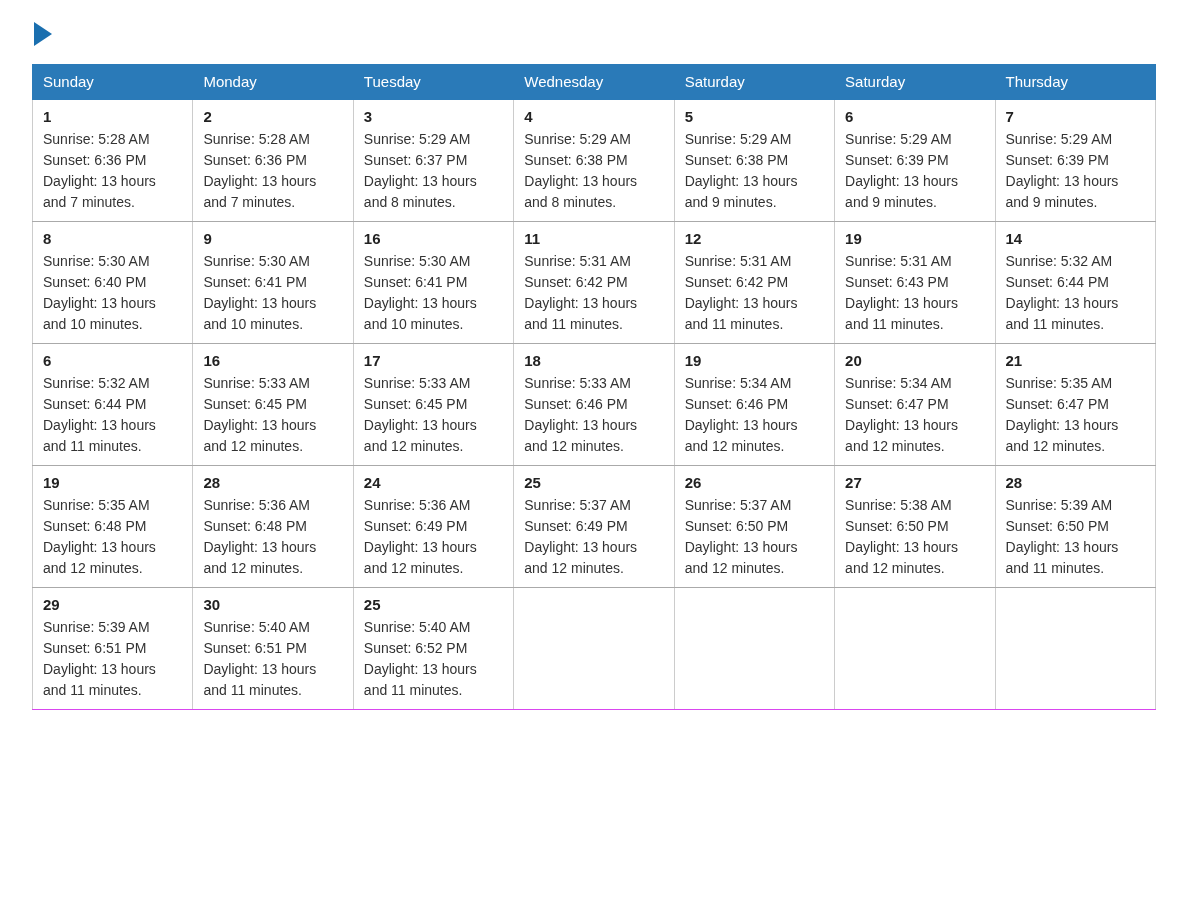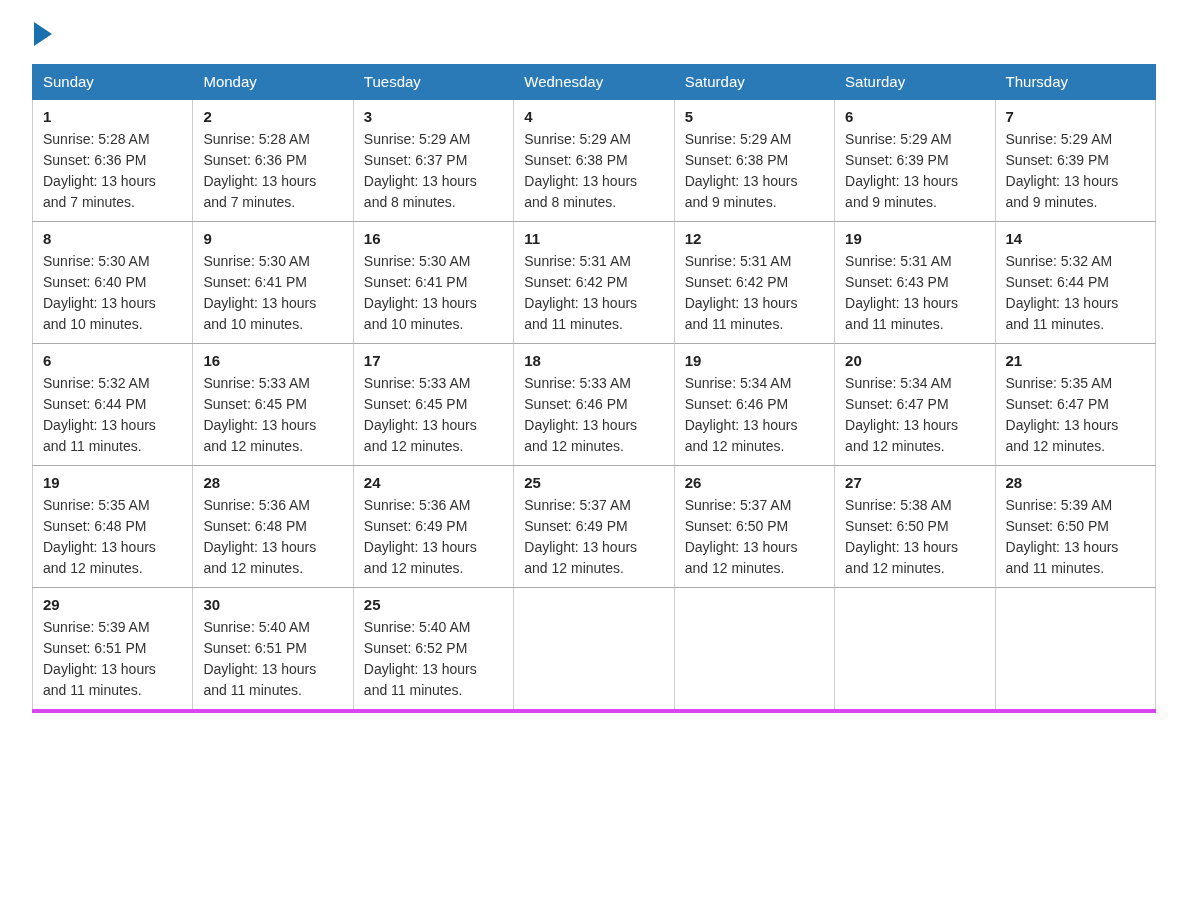--- a/index.html
+++ b/index.html
@@ -82,21 +82,21 @@
       border: 1px solid #ccc;
       font-size: 13px;
       width: 14.28%;
       min-height: 90px;
       background: #fff;
     }
     .calendar tr:first-child td {
       border-top: 2px solid #2a7ab8;
     }
     .calendar tbody tr td {
-      border-bottom: 4px solid #d946ef;
+      border-bottom: 1px solid #d946ef;
     }
     .calendar tbody tr:not(:last-child) td {
       border-bottom: 1px solid #aaa;
     }
     .day-num {
       font-size: 15px;
       font-weight: bold;
       color: #222;
       display: block;
       margin-bottom: 4px;

